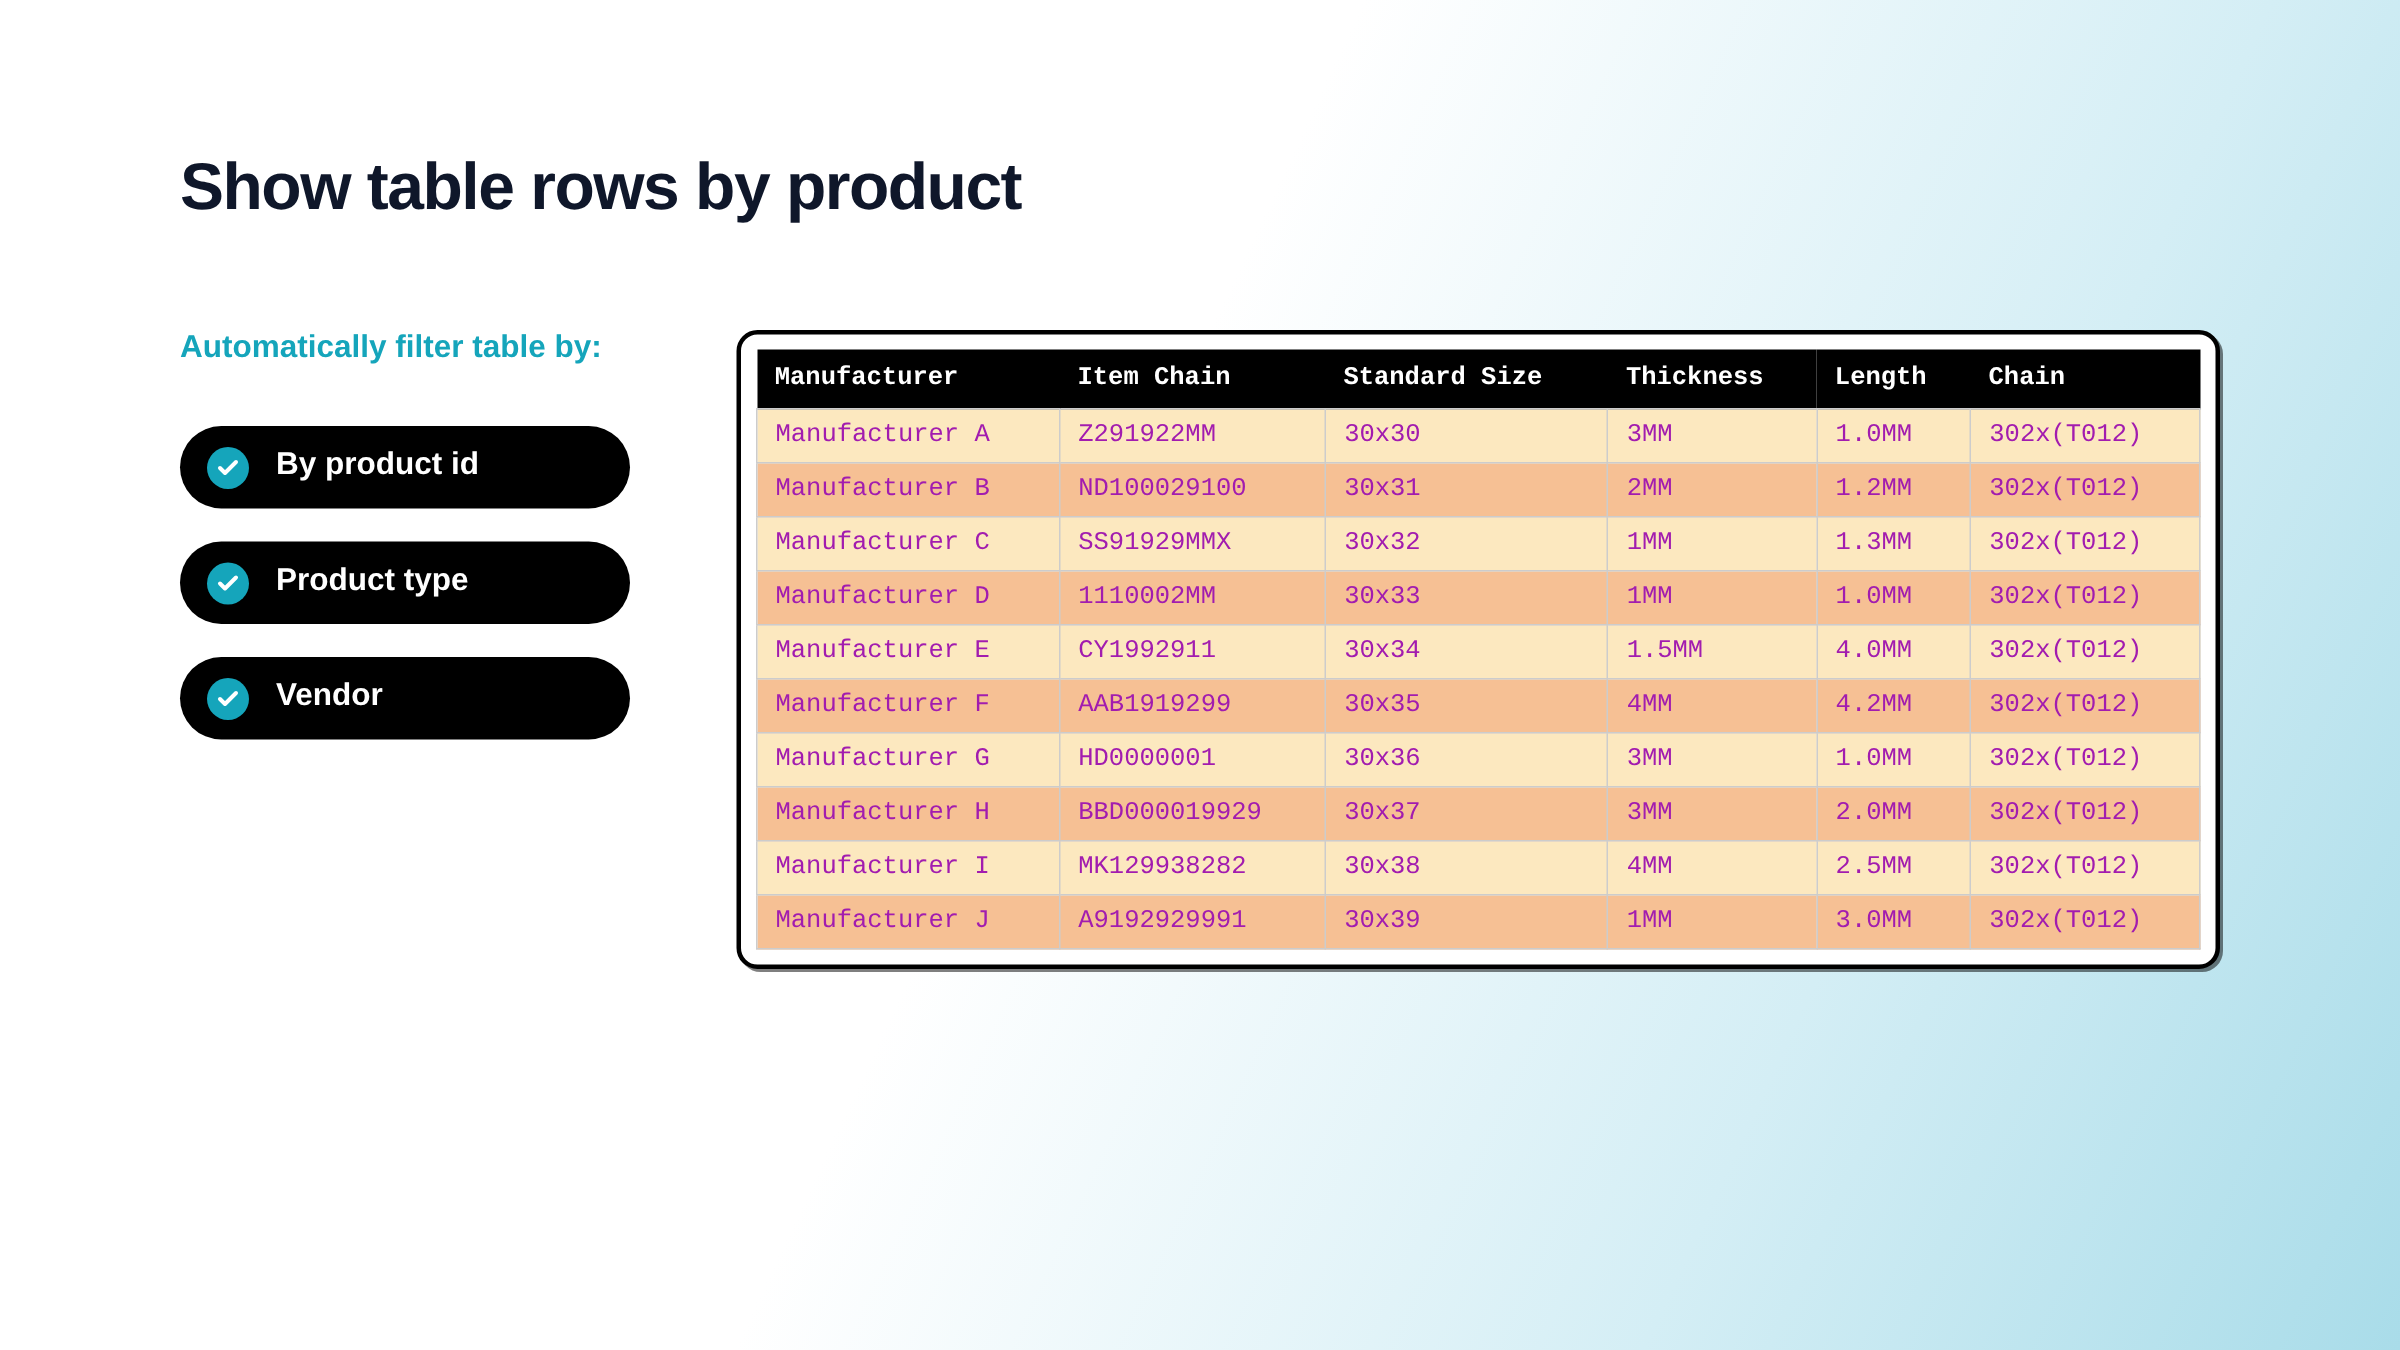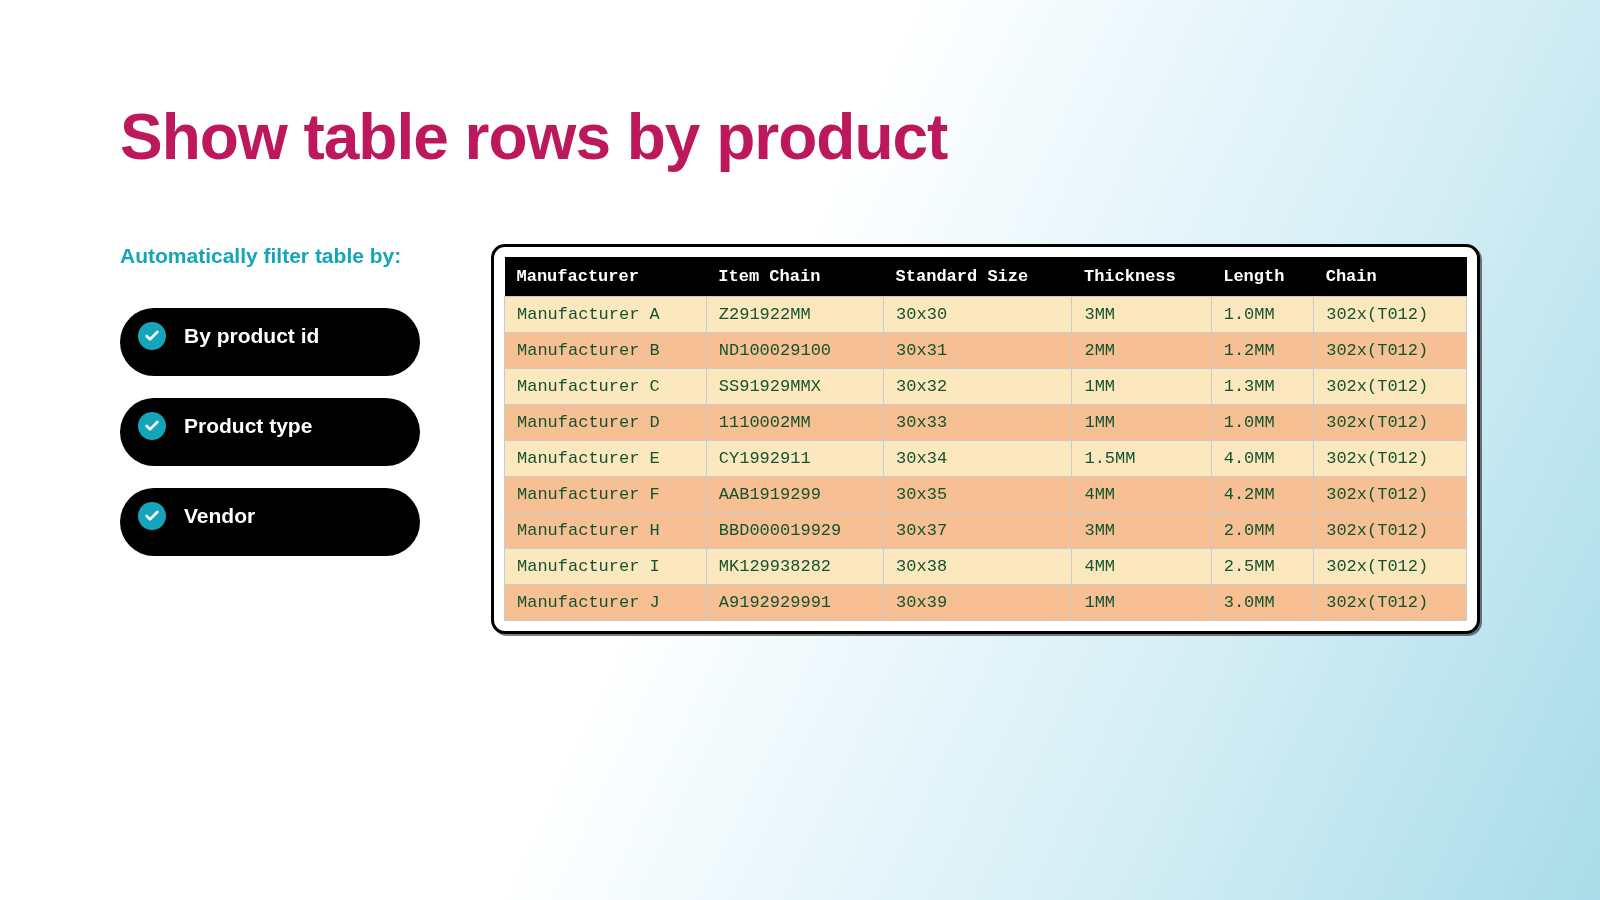--- a/index.html
+++ b/index.html
@@ -2,22 +2,22 @@
 <html><head>
 <meta charset="utf-8">
 <style>
   * { box-sizing: border-box; margin: 0; padding: 0; }
   html, body { width: 1600px; height: 900px; overflow: hidden; font-family: -apple-system, BlinkMacSystemFont, "Segoe UI", Arial, sans-serif; }
   body {
     background: linear-gradient(115deg, #ffffff 0%, #ffffff 45%, #d4eef5 75%, #a9dce9 100%);
     padding: 100px 120px 60px 120px;
   }
   .page-title {
-    color: #be185d;
-    font-size: 64px;
+    color: #0f172a;
+    font-size: 44px;
     font-weight: 800;
     letter-spacing: -1px;
     margin-bottom: 70px;
   }
   .content {
     display: flex;
     gap: 60px;
     align-items: flex-start;
   }
   .sidebar {
@@ -28,23 +28,22 @@
     color: #15a5bb;
     font-size: 21px;
     font-weight: 800;
     line-height: 1.15;
     margin-bottom: 40px;
   }
   .filter-pill {
     background: #000;
     color: #fff;
     border-radius: 999px;
-    padding: 14px 28px 26px 18px;
+    padding: 14px 28px 13px 18px;
     display: flex;
-    align-items: center;
     gap: 18px;
     margin-bottom: 22px;
     cursor: pointer;
   }
   .check {
     width: 28px; height: 28px;
     border-radius: 50%;
     background: #15a5bb;
     display: flex;
     align-items: center;
@@ -74,21 +73,21 @@
   }
   thead th {
     background: #000;
     color: #fff;
     text-align: left;
     padding: 10px 12px;
     font-weight: 700;
   }
   tbody td {
     padding: 8px 12px;
-    color: #14532d;
+    color: #a21caf;
     border: 1px solid #ccc;
   }
   tbody tr.light td { background: #fce8bf; }
   tbody tr.dark  td { background: #f6c094; }
 </style>
 </head>
 <body>
 
 <h1 class="page-title">Show table rows by product</h1>
 
@@ -180,20 +179,28 @@
             <td>302x(T012)</td>
           </tr>
           <tr class="dark">
             <td>Manufacturer F</td>
             <td>AAB1919299</td>
             <td>30x35</td>
             <td>4MM</td>
             <td>4.2MM</td>
             <td>302x(T012)</td>
           </tr>
+          <tr class="light">
+            <td>Manufacturer G</td>
+            <td>HD0000001</td>
+            <td>30x36</td>
+            <td>3MM</td>
+            <td>1.0MM</td>
+            <td>302x(T012)</td>
+          </tr>
           <tr class="dark">
             <td>Manufacturer H</td>
             <td>BBD000019929</td>
             <td>30x37</td>
             <td>3MM</td>
             <td>2.0MM</td>
             <td>302x(T012)</td>
           </tr>
           <tr class="light">
             <td>Manufacturer I</td>

